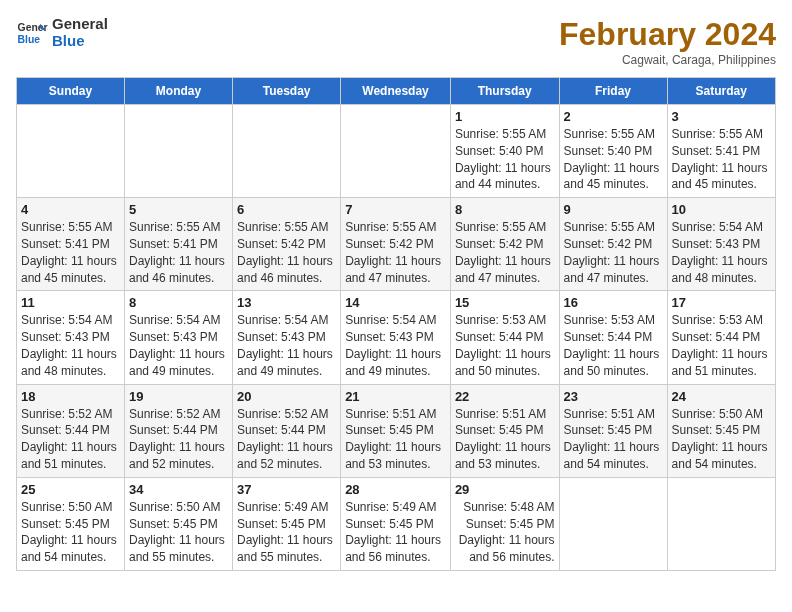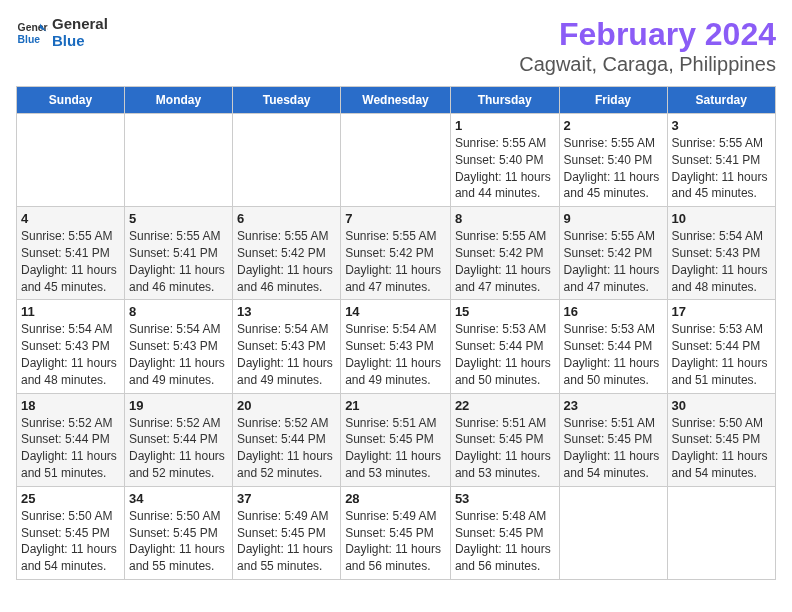--- a/index.html
+++ b/index.html
@@ -24,24 +24,24 @@
     .logo-icon {
       width: 32px;
       height: 32px;
     }
     .title-area {
       text-align: right;
     }
     .month-title {
       font-size: 32px;
       font-weight: bold;
-      color: #8b5cf6;
+      color: #a16207;
     }
     .location-title {
-      font-size: 20px;
+      font-size: 12px;
       color: #555;
     }
     table {
       width: 100%;
       border-collapse: collapse;
       font-size: 11px;
     }
     thead tr th {
       background-color: #2a6dc9;
       color: #fff;
@@ -280,21 +280,21 @@
 and 53 minutes.</div>
         </td>
         <td>
           <span class="day-num">23</span>
           <div class="day-info" style="white-space: pre-line;">Sunrise: 5:51 AM
 Sunset: 5:45 PM
 Daylight: 11 hours
 and 54 minutes.</div>
         </td>
         <td>
-          <span class="day-num">30</span>
+          <span class="day-num">24</span>
           <div class="day-info" style="white-space: pre-line;">Sunrise: 5:50 AM
 Sunset: 5:45 PM
 Daylight: 11 hours
 and 54 minutes.</div>
         </td>
       </tr>
       <tr>
         <td>
           <span class="day-num">25</span>
           <div class="day-info" style="white-space: pre-line;">Sunrise: 5:50 AM
@@ -317,22 +317,22 @@
 and 55 minutes.</div>
         </td>
         <td>
           <span class="day-num">28</span>
           <div class="day-info" style="white-space: pre-line;">Sunrise: 5:49 AM
 Sunset: 5:45 PM
 Daylight: 11 hours
 and 56 minutes.</div>
         </td>
         <td>
-          <span class="day-num">53</span>
-          <div class="day-info" style="white-space: pre-line;">Sunrise: 5:48 AM
+          <span class="day-num">29</span>
+          <div class="day-info" style="white-space: pre-line; text-align: right;">Sunrise: 5:48 AM
 Sunset: 5:45 PM
 Daylight: 11 hours
 and 56 minutes.</div>
         </td>
         <td class="empty-cell"></td>
         <td class="empty-cell"></td>
       </tr>
     </tbody>
 </table>
 

